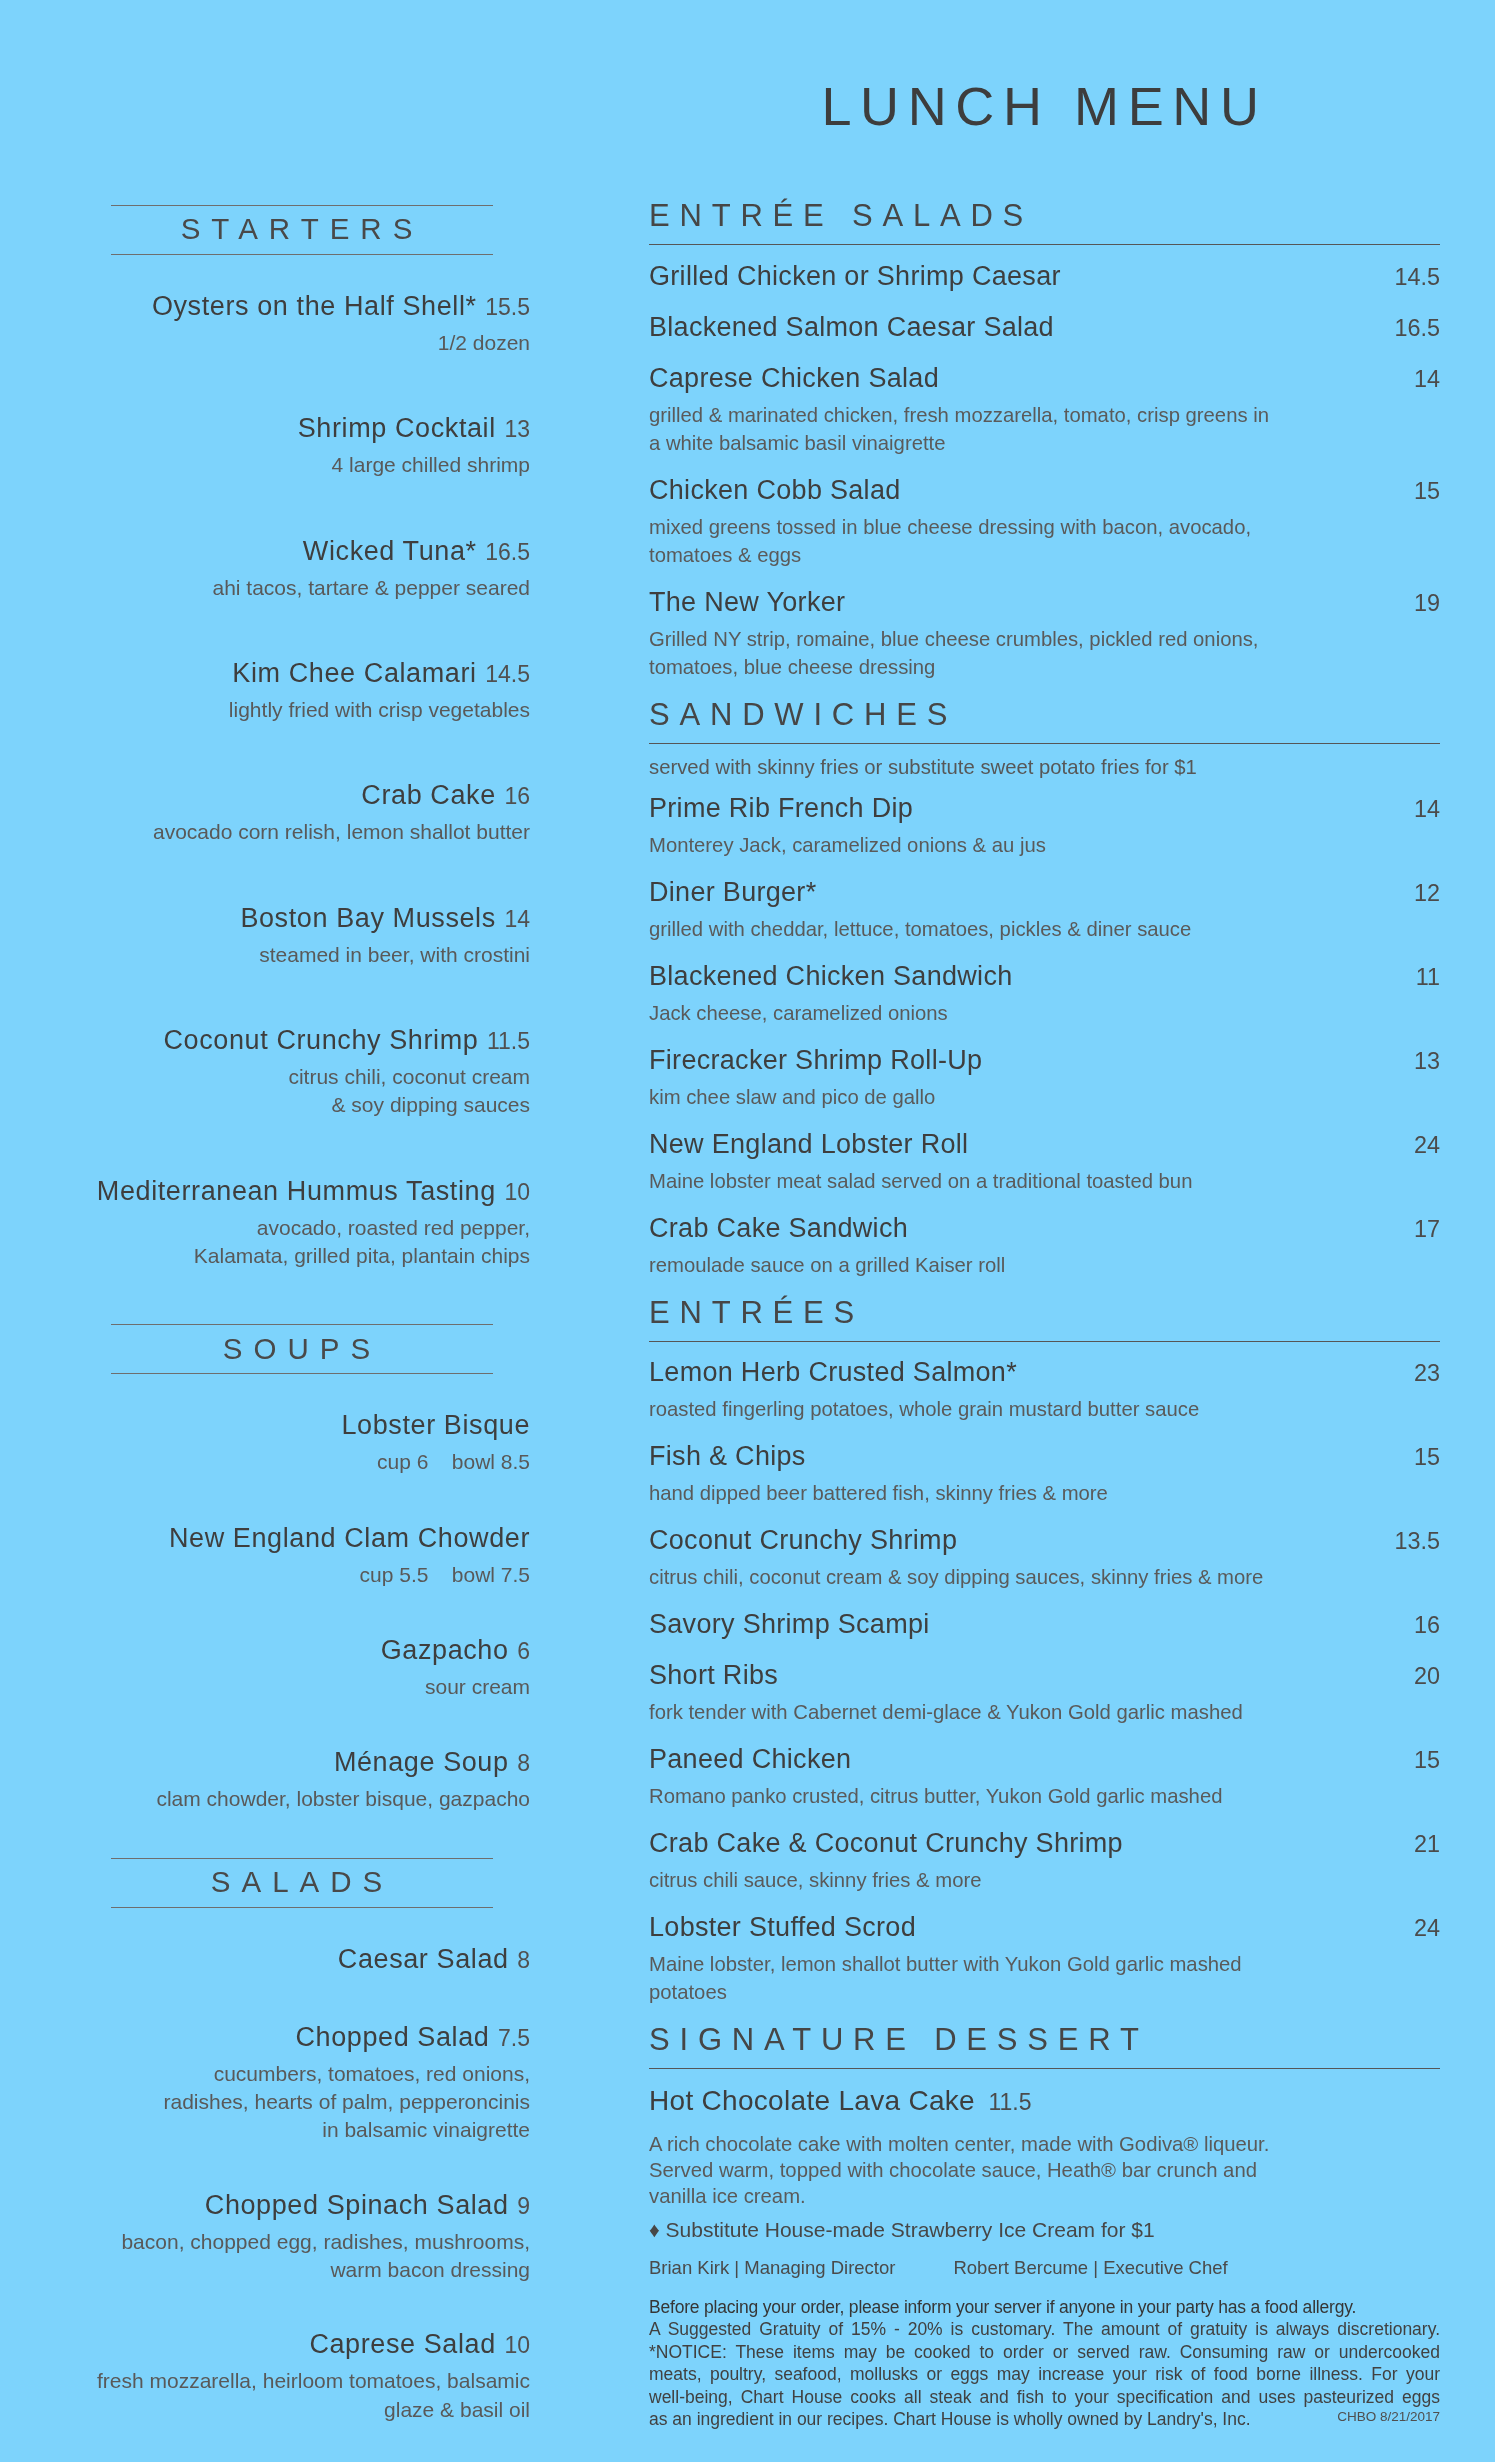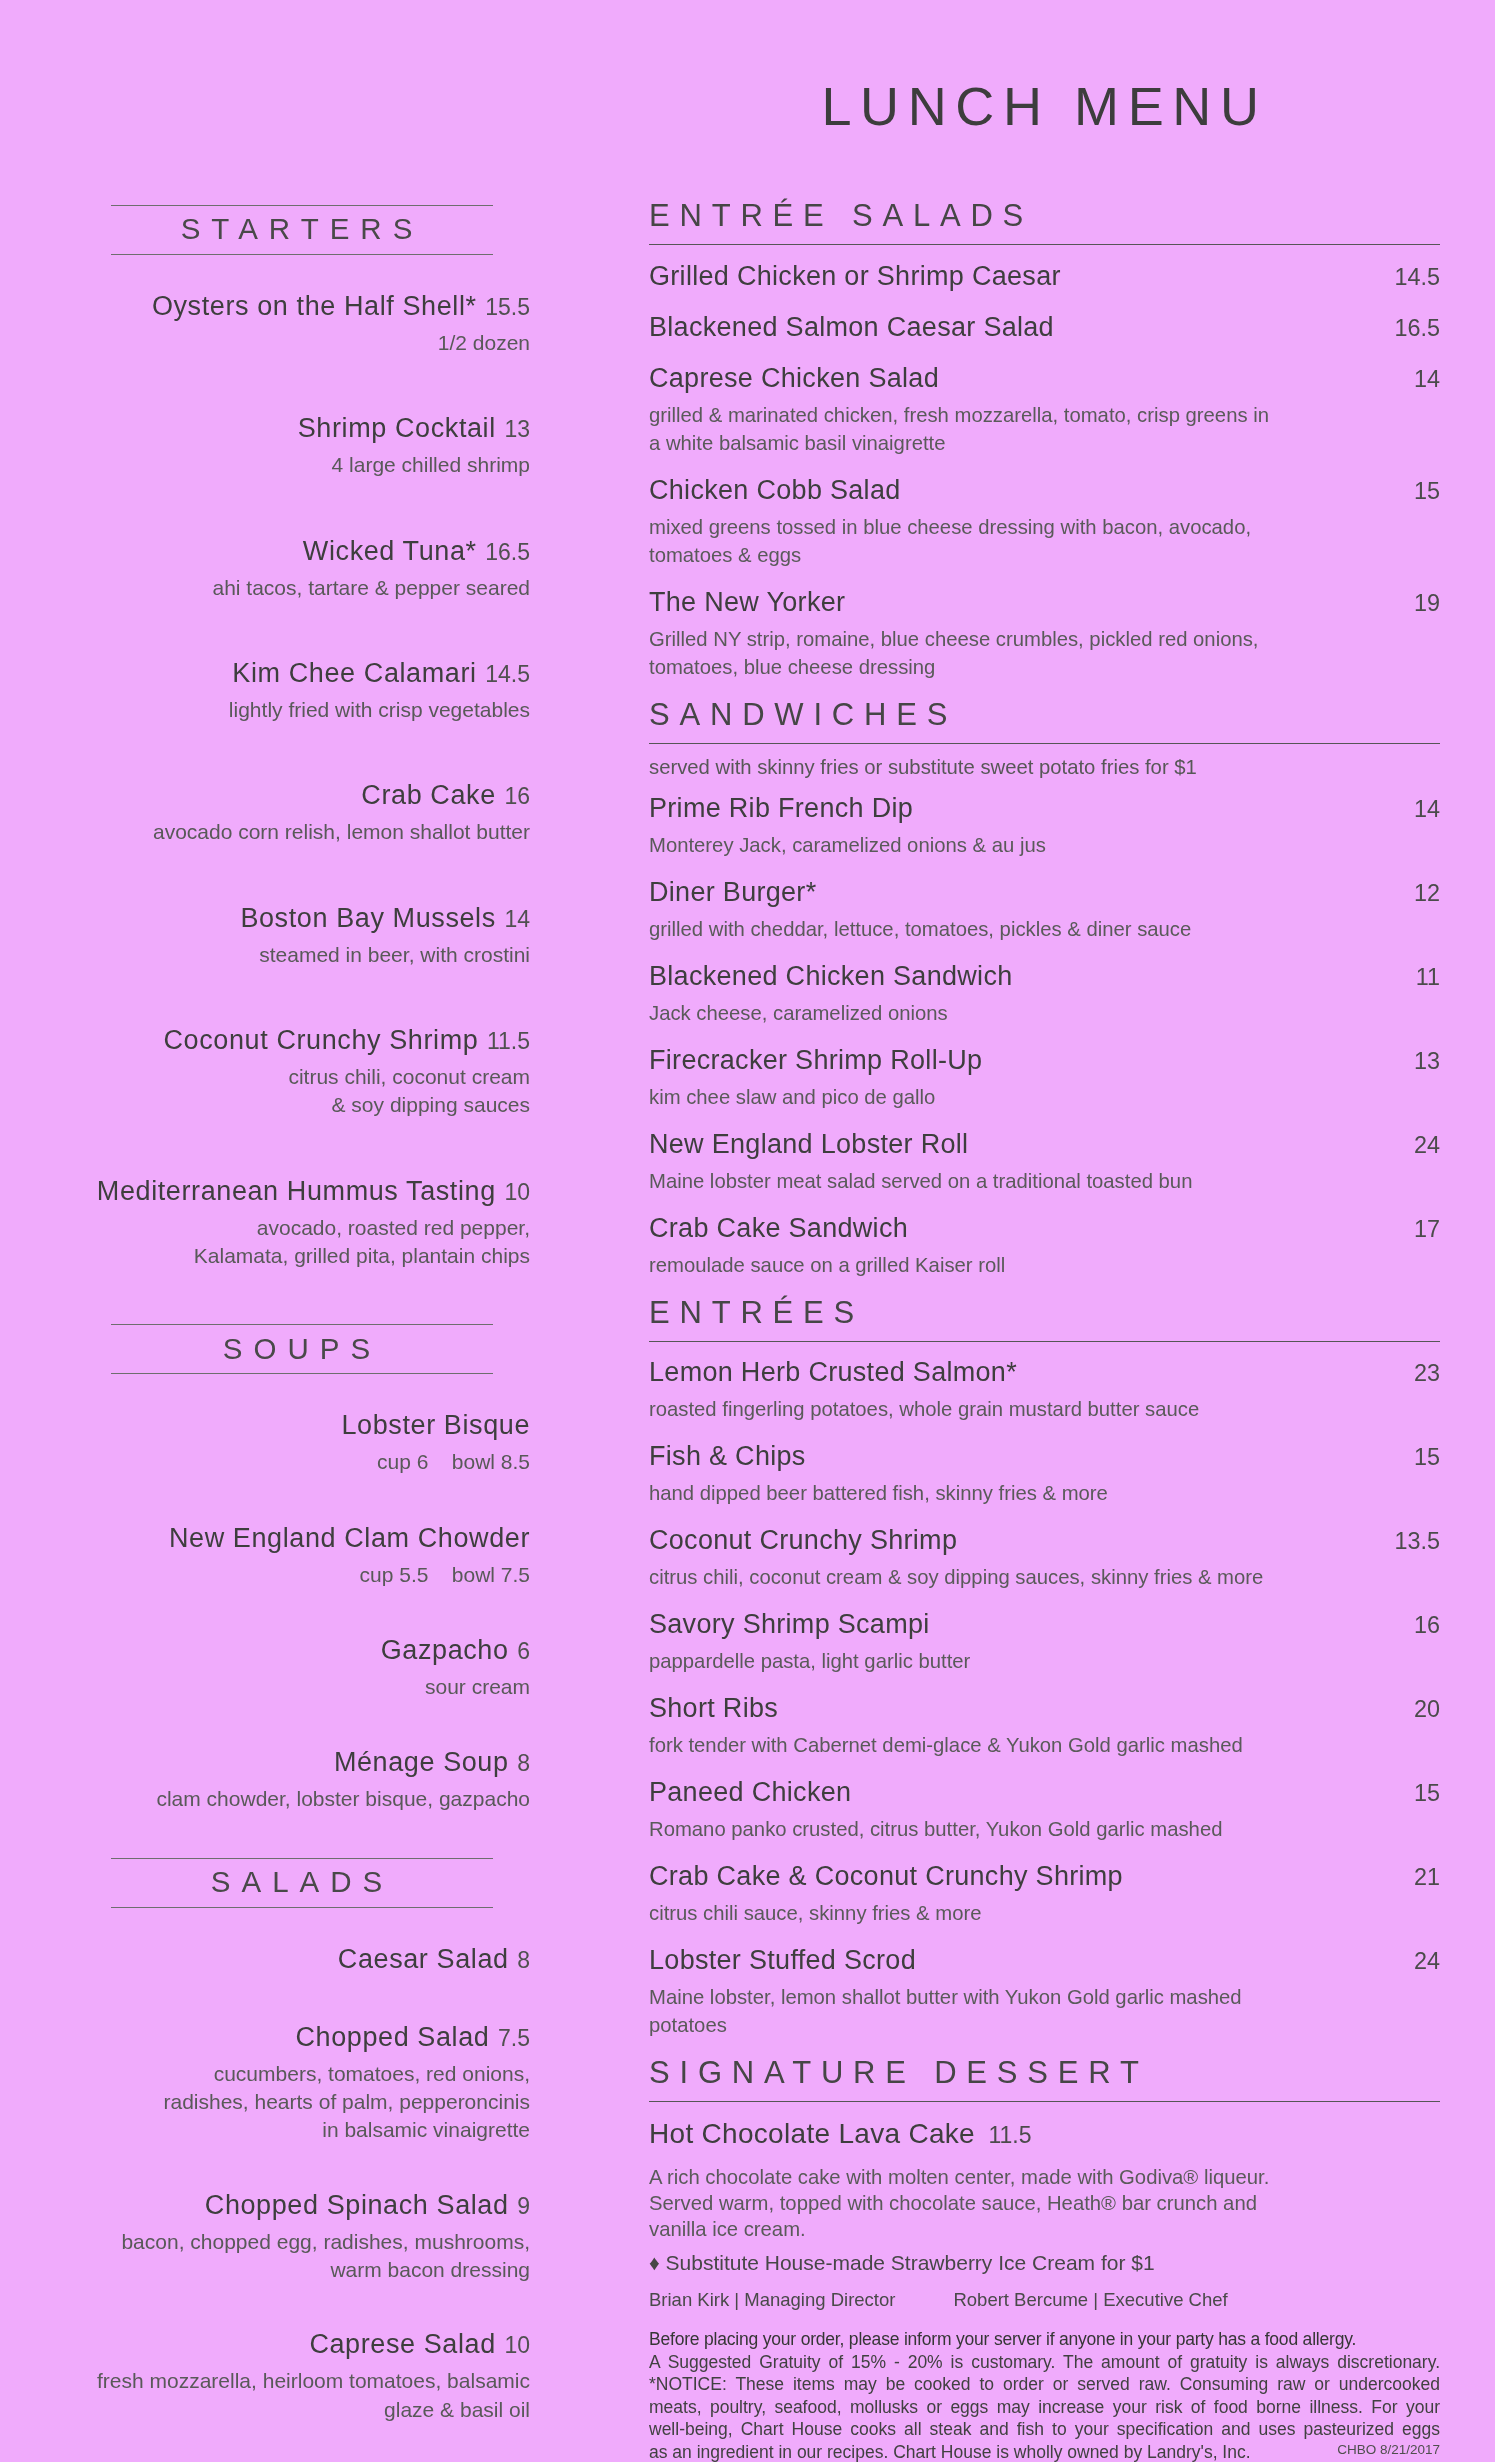--- a/index.html
+++ b/index.html
@@ -1,17 +1,17 @@
 <!DOCTYPE html>
 <html style="font-size:9.8px"><head>
 <meta charset="utf-8">
 <style>
   html,body{margin:0;padding:0;background:#dcdcdc;}
   .page{
-    position:relative;width:1495px;height:2462px;background:#f0abfc;
+    position:relative;width:1495px;height:2462px;background:#7dd3fc;
     overflow:hidden;font-family:"Liberation Sans",sans-serif;color:#3f3f3f;
     margin:0 auto;
   }
   
   .title{
     position:absolute;top:78px;left:649px;width:791px;text-align:center;
     font-size:54px;line-height:1.05;letter-spacing:8.6px;color:#3d3d3d;font-weight:400;
   }
   
   .col-left{position:absolute;top:205px;left:74px;width:456px;text-align:center;}
@@ -273,21 +273,20 @@
             <span class="rname">Coconut Crunchy Shrimp</span>
             <span class="rprice">13.5</span>
           </div>
         <div class="rdesc">citrus chili, coconut cream &amp; soy dipping sauces, skinny fries &amp; more</div>
       </div>
       <div class="ritem">
         <div class="rtop">
             <span class="rname">Savory Shrimp Scampi</span>
             <span class="rprice">16</span>
           </div>
-        <div class="rdesc">pappardelle pasta, light garlic butter</div>
       </div>
       <div class="ritem">
         <div class="rtop">
             <span class="rname">Short Ribs</span>
             <span class="rprice">20</span>
           </div>
         <div class="rdesc">fork tender with Cabernet demi-glace &amp; Yukon Gold garlic mashed</div>
       </div>
       <div class="ritem">
         <div class="rtop">

